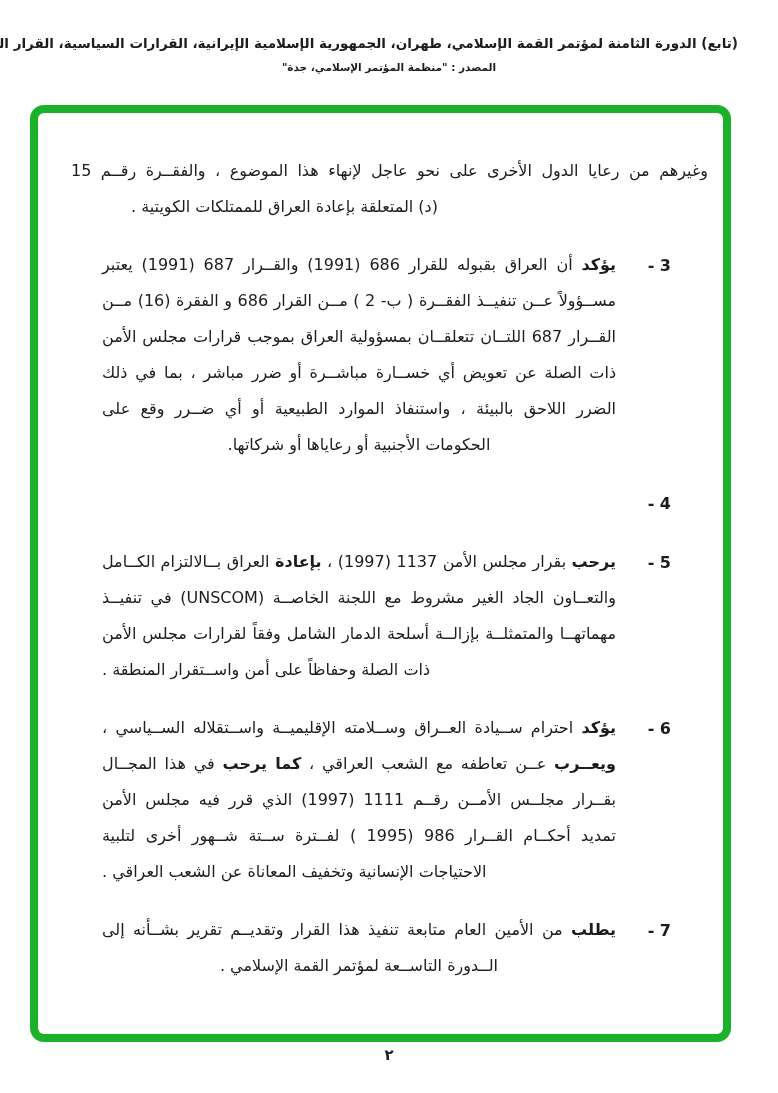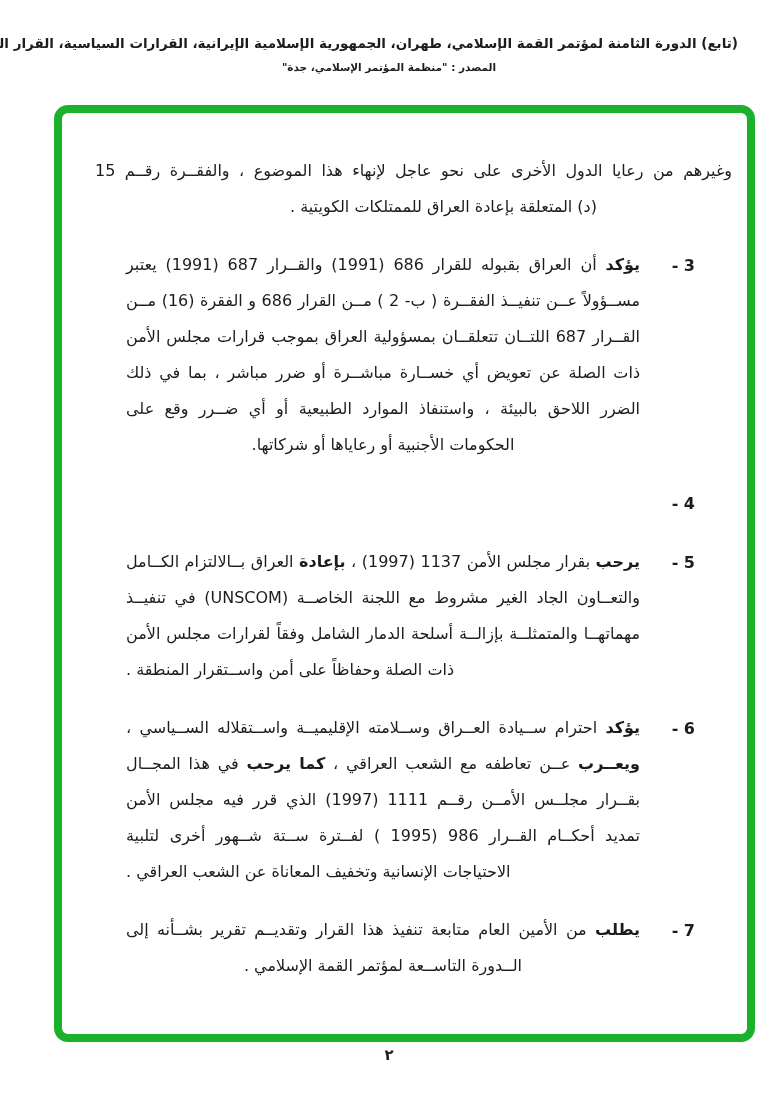--- a/index.html
+++ b/index.html
@@ -13,33 +13,33 @@
     direction:rtl;font-weight:bold;font-size:13.5px;line-height:20px;
     text-align:justify;text-align-last:justify;white-space:nowrap;
     letter-spacing:.2px;
   }
   .hdr2{
     position:absolute;top:61px;left:0;width:778px;
     direction:rtl;font-weight:bold;font-size:10.5px;text-align:center;
   }
   
   .frame{
-    position:absolute;left:54px;top:105px;width:701px;height:937px;
+    position:absolute;left:30px;top:105px;width:701px;height:937px;
     box-sizing:border-box;border:8px solid #1bb12b;border-radius:14px;
     background:#ffffff;
   }
   .frame-inner{
     position:absolute;inset:0;direction:rtl;
     padding:40px 15px 0 20px;box-sizing:border-box;overflow:hidden;
     font-size:16px;line-height:36px;
   }
   
   .cont{margin:0 0 22px 0;margin-left:13px;}
   .cont .l1{text-align:justify;text-align-last:justify;}
-  .cont .l2{text-align:center;padding-left:60px;}
+  .cont .l2{text-align:left;padding-left:60px;}
   
   .item{
     display:flex;flex-direction:row;align-items:flex-start;
     margin:0 37px 22px 0;
   }
   .num{
     flex:0 0 34px;font-weight:700;font-size:16px;white-space:nowrap;
     padding-top:1px;
   }
   .txt{

